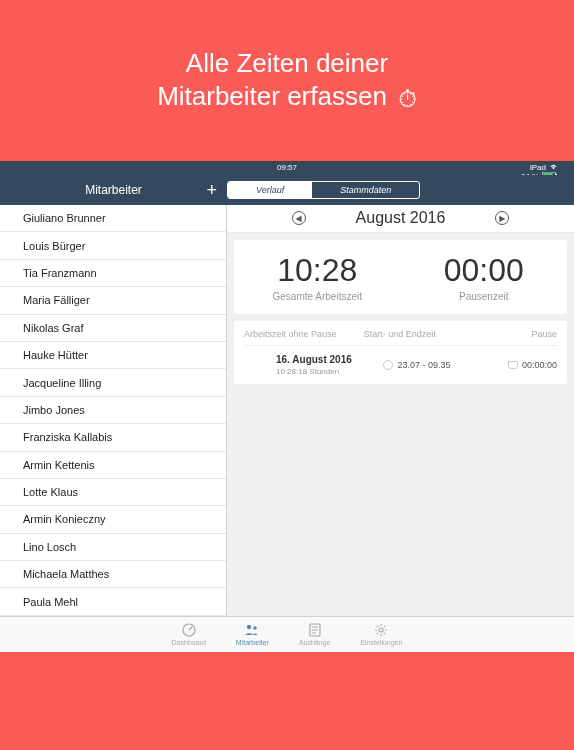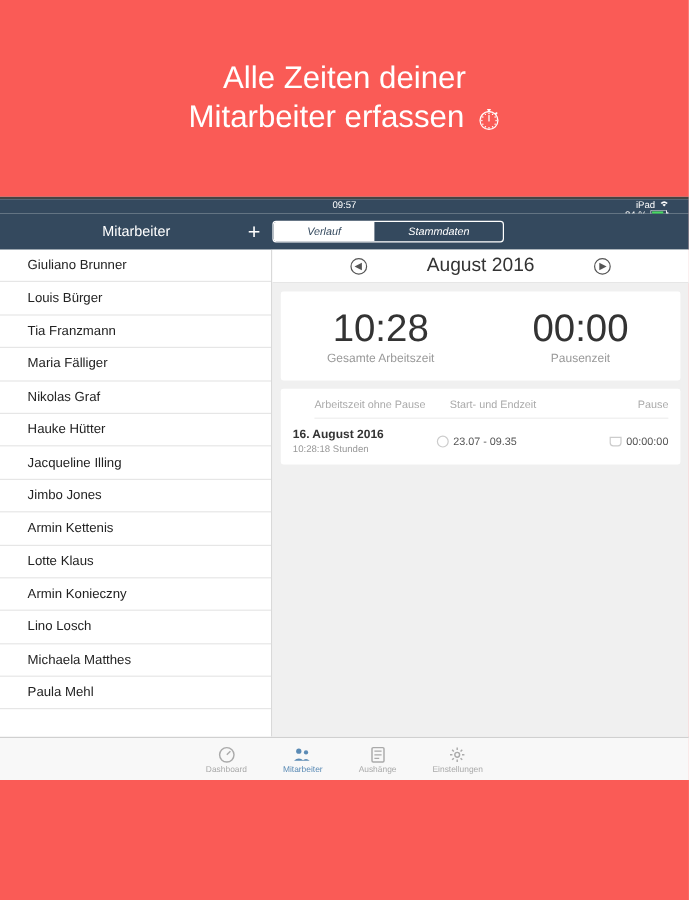--- a/index.html
+++ b/index.html
@@ -83,26 +83,26 @@
   .summary-half {
     flex: 1; display: flex; flex-direction: column; align-items: center; justify-content: center;
   }
   .summary-half .big { font-size: 32px; color: #333; font-weight: 300; }
   .summary-half .sub { font-size: 10px; color: #999; margin-top: 2px; }
 
   .detail-card {
     background: #fff; border-radius: 2px; padding: 8px 10px; font-size: 9px;
   }
   .detail-head {
-    display: flex; color: #aaa; padding-bottom: 6px; border-bottom: 1px solid #eee; margin-left: 18px;
+    display: flex; color: #aaa; padding-bottom: 6px; border-bottom: 1px solid #eee;
   }
   .col-a { flex: 1.3; }
   .col-b { flex: 1.2; display: flex; align-items: center; gap: 4px; }
   .col-c { flex: 0.9; display: flex; align-items: center; gap: 4px; justify-content: flex-end; }
-  .detail-row { display: flex; padding-top: 8px; color: #555; align-items: center; }
+  .detail-row { display: flex; padding-top: 8px; color: #555; align-items: center; margin-left: 32px; }
   .detail-row .date { font-weight: 600; color: #333; font-size: 10px; }
   .detail-row .hours { color: #999; font-size: 8px; margin-top: 2px; }
   .icon-circle {
     width: 10px; height: 10px; border: 1px solid #ccc; border-radius: 50%; display: inline-block;
     position: relative;
   }
   .icon-cup {
     width: 10px; height: 8px; border: 1px solid #ccc; border-radius: 0 0 3px 3px; display: inline-block;
     position: relative;
   }
@@ -172,20 +172,21 @@
   <div class="split">
     <div class="sidebar" id="employee-list">
         <div class="list-item">Giuliano Brunner</div>
         <div class="list-item">Louis Bürger</div>
         <div class="list-item">Tia Franzmann</div>
         <div class="list-item">Maria Fälliger</div>
         <div class="list-item">Nikolas Graf</div>
         <div class="list-item">Hauke Hütter</div>
         <div class="list-item">Jacqueline Illing</div>
         <div class="list-item">Jimbo Jones</div>
+        <div class="list-item">Franziska Kallabis</div>
         <div class="list-item">Armin Kettenis</div>
         <div class="list-item">Lotte Klaus</div>
         <div class="list-item">Armin Konieczny</div>
         <div class="list-item">Lino Losch</div>
         <div class="list-item">Michaela Matthes</div>
         <div class="list-item">Paula Mehl</div>
       </div>
 
     <div class="detail">
       <div class="month-nav">

